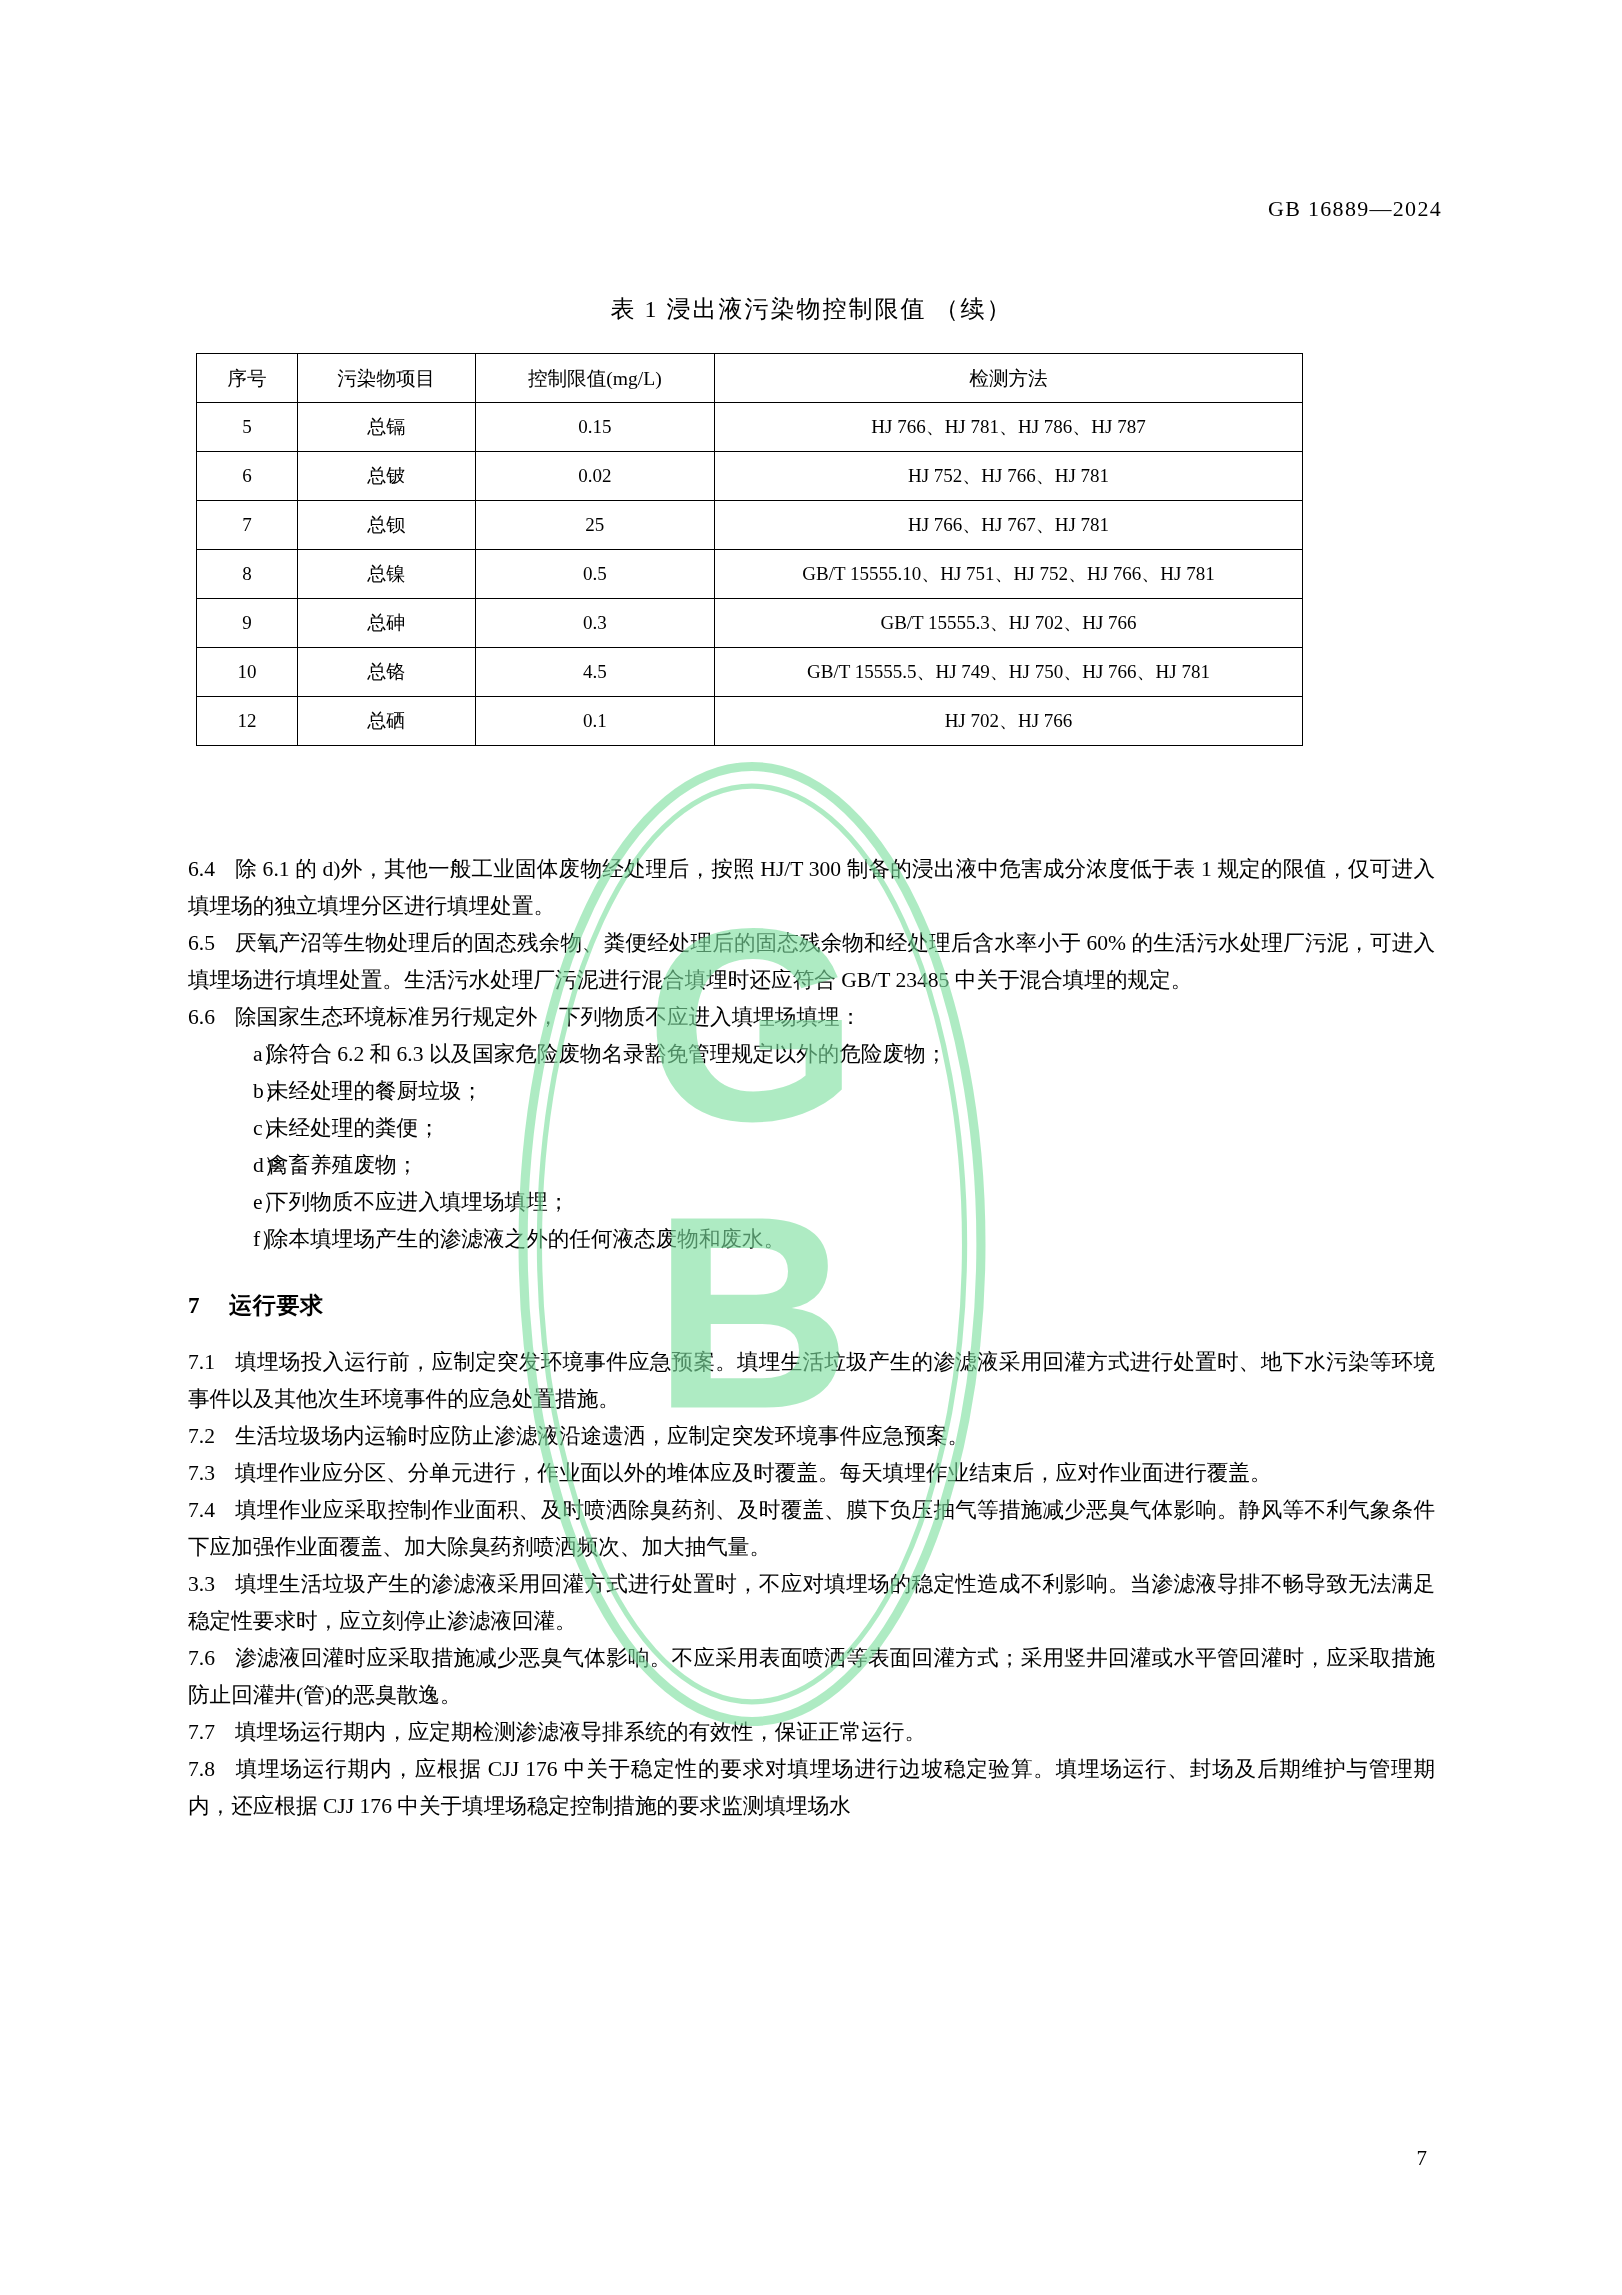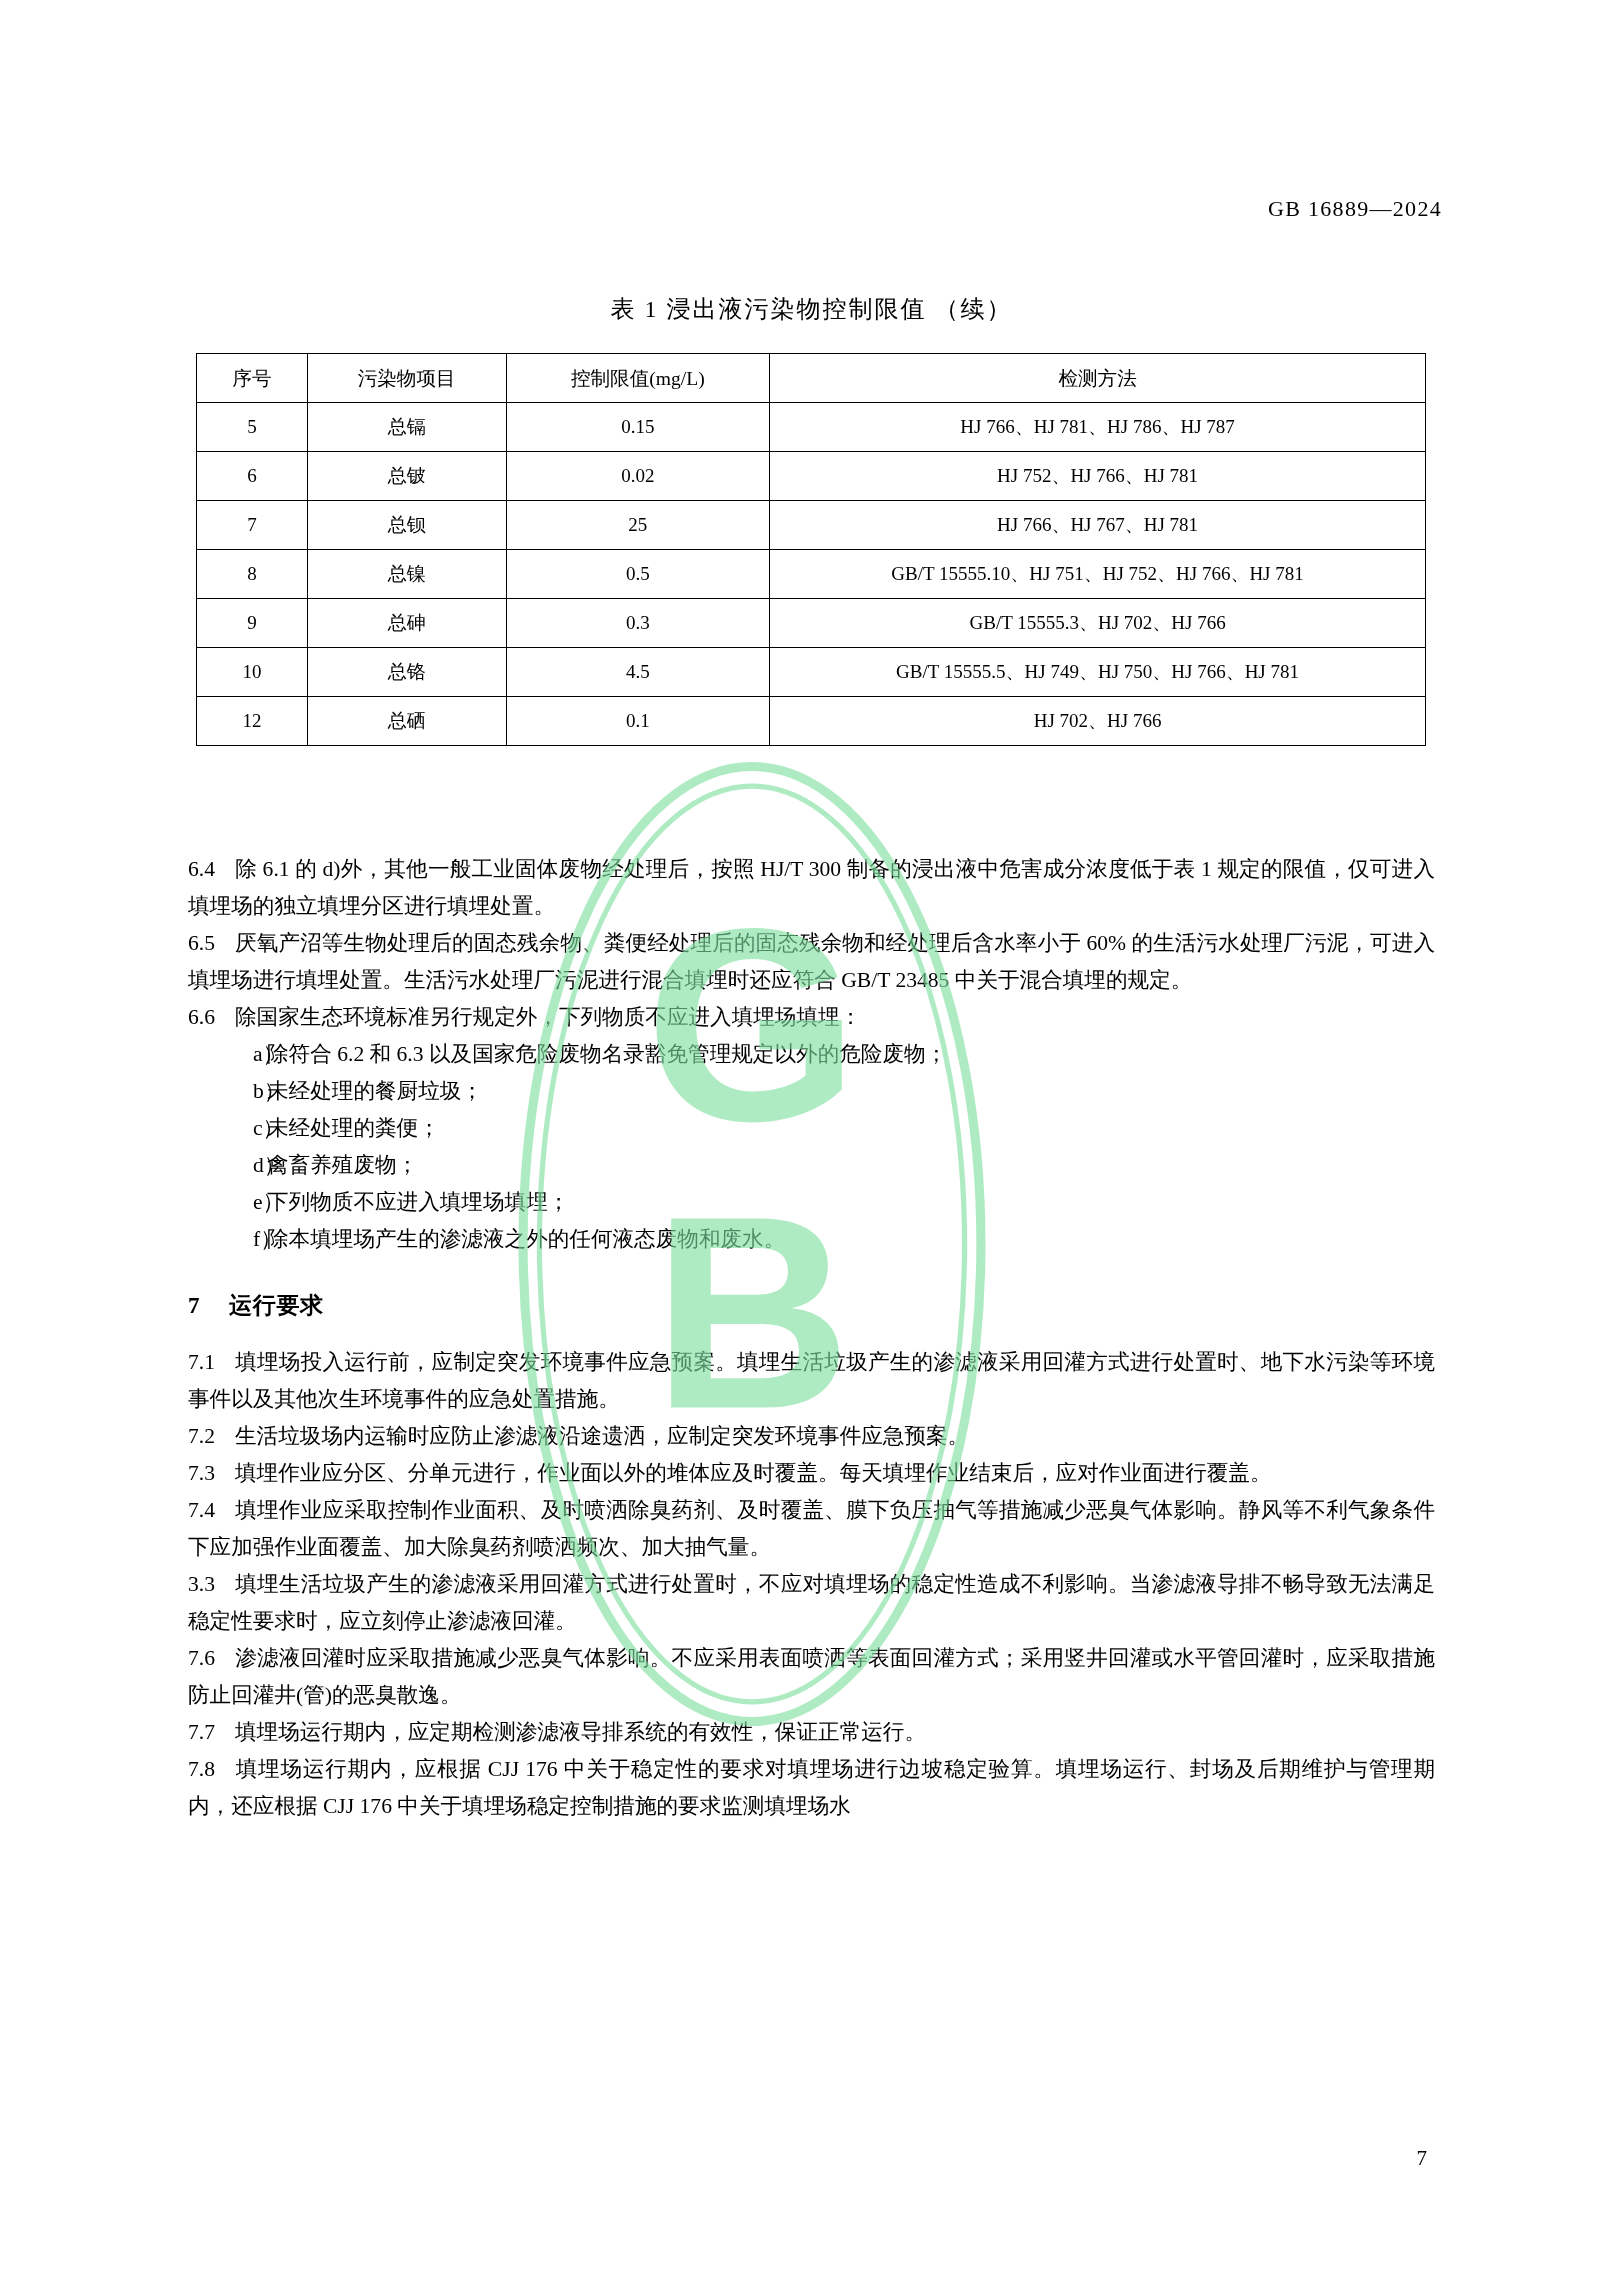--- a/index.html
+++ b/index.html
@@ -43,21 +43,21 @@
   }
   
   .table-wrap {
     position: absolute;
     top: 353px;
     left: 196px;
     width: 1230px;
   }
   table.limits {
     border-collapse: collapse;
-    width: 1230px;
+    width: 1107px;
     font-size: 19px;
   }
   table.limits td, table.limits th {
     border: 1.3px solid #000;
     text-align: center;
     vertical-align: middle;
     height: 48px;
     font-weight: normal;
     padding: 0 3.9px;
   }

